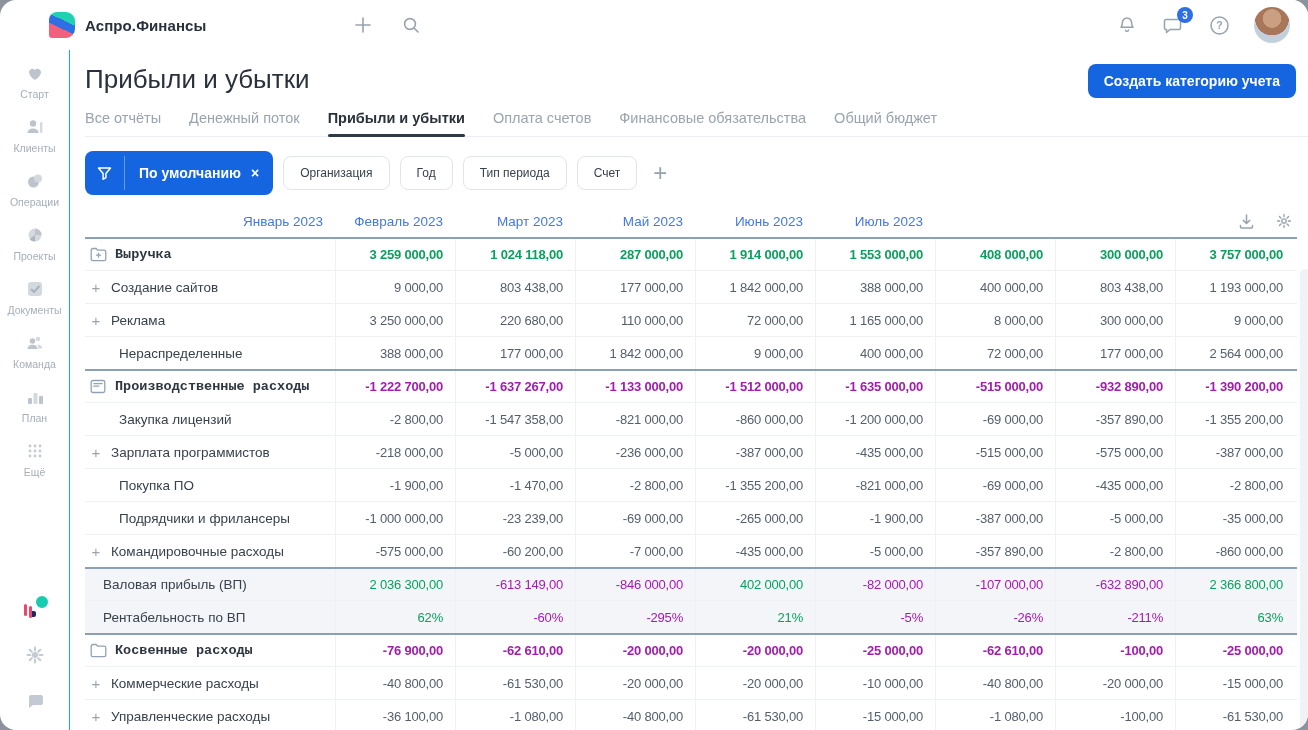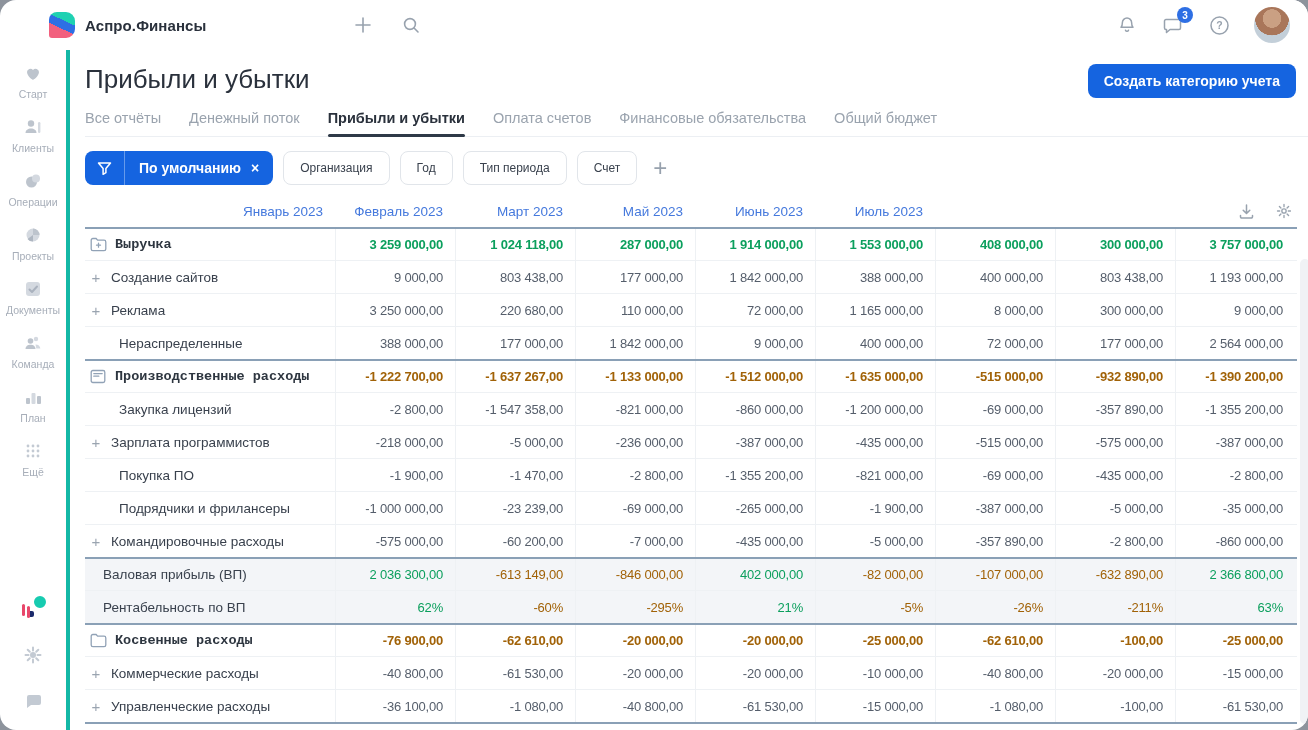--- a/index.html
+++ b/index.html
@@ -17,21 +17,21 @@
   .icon-btn { width:22px; height:22px; display:flex; align-items:center; justify-content:center; cursor:pointer; color:#98a2ae; }
   .topbar-right { margin-left:auto; display:flex; align-items:center; gap:24px; }
   .chat-wrap { position:relative; }
   .badge { position:absolute; top:-7px; right:-9px; min-width:16px; height:16px; border-radius:50%;
     background:#2e6fe4; color:#fff; font-size:10px; font-weight:700; display:flex; align-items:center; justify-content:center; }
   .avatar { width:36px; height:36px; border-radius:50%; cursor:pointer;
     background:radial-gradient(circle at 50% 32%, #caa083 0 30%, #a9765a 31% 55%, #c3cfd9 56% 100%); }
 
   
   .app-body { display:flex; height:680px; }
-  .sidebar { width:70px; border-right:4px solid #14b8a6; display:flex; flex-direction:column; align-items:center; padding-top:12px; }
+  .sidebar { width:70px; border-right:1px solid #14b8a6; display:flex; flex-direction:column; align-items:center; padding-top:12px; }
   .side-item { width:64px; display:flex; flex-direction:column; align-items:center; gap:4px; margin-bottom:16px; cursor:pointer; }
   .side-item svg { display:block; }
   .side-label { font-size:10.5px; color:#a7aeb9; }
   .side-footer { margin-top:auto; display:flex; flex-direction:column; align-items:center; gap:24px; padding-bottom:18px; }
   .side-brand { position:relative; width:26px; height:24px; cursor:pointer; }
   .side-brand .ring { position:absolute; right:0; top:0; width:9px; height:9px; border:6px solid #17cbb0; border-radius:50%; }
   .side-brand .dot { position:absolute; right:12px; bottom:3px; width:6px; height:6px; background:#1b2a6b; border-radius:2px; }
   .side-brand .bar1,.side-brand .bar2 { position:absolute; width:3px; background:#e8486b; border-radius:2px; }
   .side-brand .bar1 { left:2px; top:8px; height:12px; }
   .side-brand .bar2 { left:7px; top:10px; height:12px; }
@@ -43,21 +43,21 @@
   .page-title { font-size:26px; font-weight:500; color:#2a313c; }
   .create-btn { margin-left:auto; background:#1564e0; color:#fff; border:none; border-radius:8px;
     padding:9px 16px; font-size:14px; font-weight:600; font-family:inherit; cursor:pointer; }
   .tabs { display:flex; gap:28px; margin-top:12px; border-bottom:1px solid #eceff3; padding-right:12px; }
   .tab { font-size:14.5px; color:#9aa3ae; padding-bottom:10px; cursor:pointer; position:relative; }
   .tab.active { color:#2a313c; font-weight:700; }
   .tab.active:after { content:""; position:absolute; left:0; right:0; bottom:-1px; height:3px; background:#2e3947; border-radius:2px; }
 
   
   .filterbar { display:flex; align-items:center; gap:10px; margin-top:14px; }
-  .filter-main { display:flex; align-items:center; height:34px; background:#1564e0; border-radius:8px; color:#fff; overflow:hidden; cursor:pointer; }
+  .filter-main { display:flex; align-items:center; height:44px; background:#1564e0; border-radius:8px; color:#fff; overflow:hidden; cursor:pointer; }
   .filter-funnel { width:40px; height:34px; display:flex; align-items:center; justify-content:center; border-right:1px solid rgba(255,255,255,.35); }
   .filter-label { padding:0 8px 0 14px; font-size:14px; font-weight:600; }
   .filter-x { padding:0 14px 0 2px; font-size:14px; font-weight:600; cursor:pointer; }
   .pill { height:34px; display:flex; align-items:center; padding:0 16px; border:1px solid #e1e5ea; border-radius:8px;
     font-size:12px; color:#39414d; background:#fff; cursor:pointer; }
   .add-filter { font-size:24px; color:#97a1ad; margin-left:6px; cursor:pointer; line-height:1; }
 
   
   .table-wrap { margin-top:10px; position:relative; width:1212px; }
   .grid-row { display:grid; grid-template-columns:250px repeat(8,120px); align-items:stretch; }
@@ -73,21 +73,21 @@
   .cell-label { display:flex; align-items:center; gap:8px; padding-left:4px; font-size:13.5px; color:#39414d; overflow:hidden; white-space:nowrap; cursor:pointer; }
   .row.section .cell-label { font-weight:600; color:#2e3640;font-family:Liberation Mono, monospace; }
   .cell-label .sec-icon { display:flex; width:18px; justify-content:center; }
   .cell-label .plus { color:#9aa4b0; font-size:15px; width:14px; text-align:center; cursor:pointer; }
   .indent { padding-left:34px; }
   .summary .cell-label { padding-left:18px; }
   .cell-val { display:flex; align-items:center; justify-content:flex-end; padding-right:12px;
     font-size:13px; border-left:1px solid #eef1f4; white-space:nowrap; letter-spacing:-.2px; }
   .cell-val.plain { color:#555e6b; }
   .cell-val.pos { color:#0b9f5d; }
-  .cell-val.neg { color:#a16207; }
+  .cell-val.neg { color:#a21caf; }
   .row.section .cell-val { font-weight:700; }
   .row.summary .cell-val { font-weight:500; }
   .v-track { position:absolute; top:64px; bottom:0; right:-13px; width:10px; background:#f0f2f5; border-radius:6px; }
 </style>
 </head>
 <body>
 
 <div class="window">
 
   <div class="topbar">

